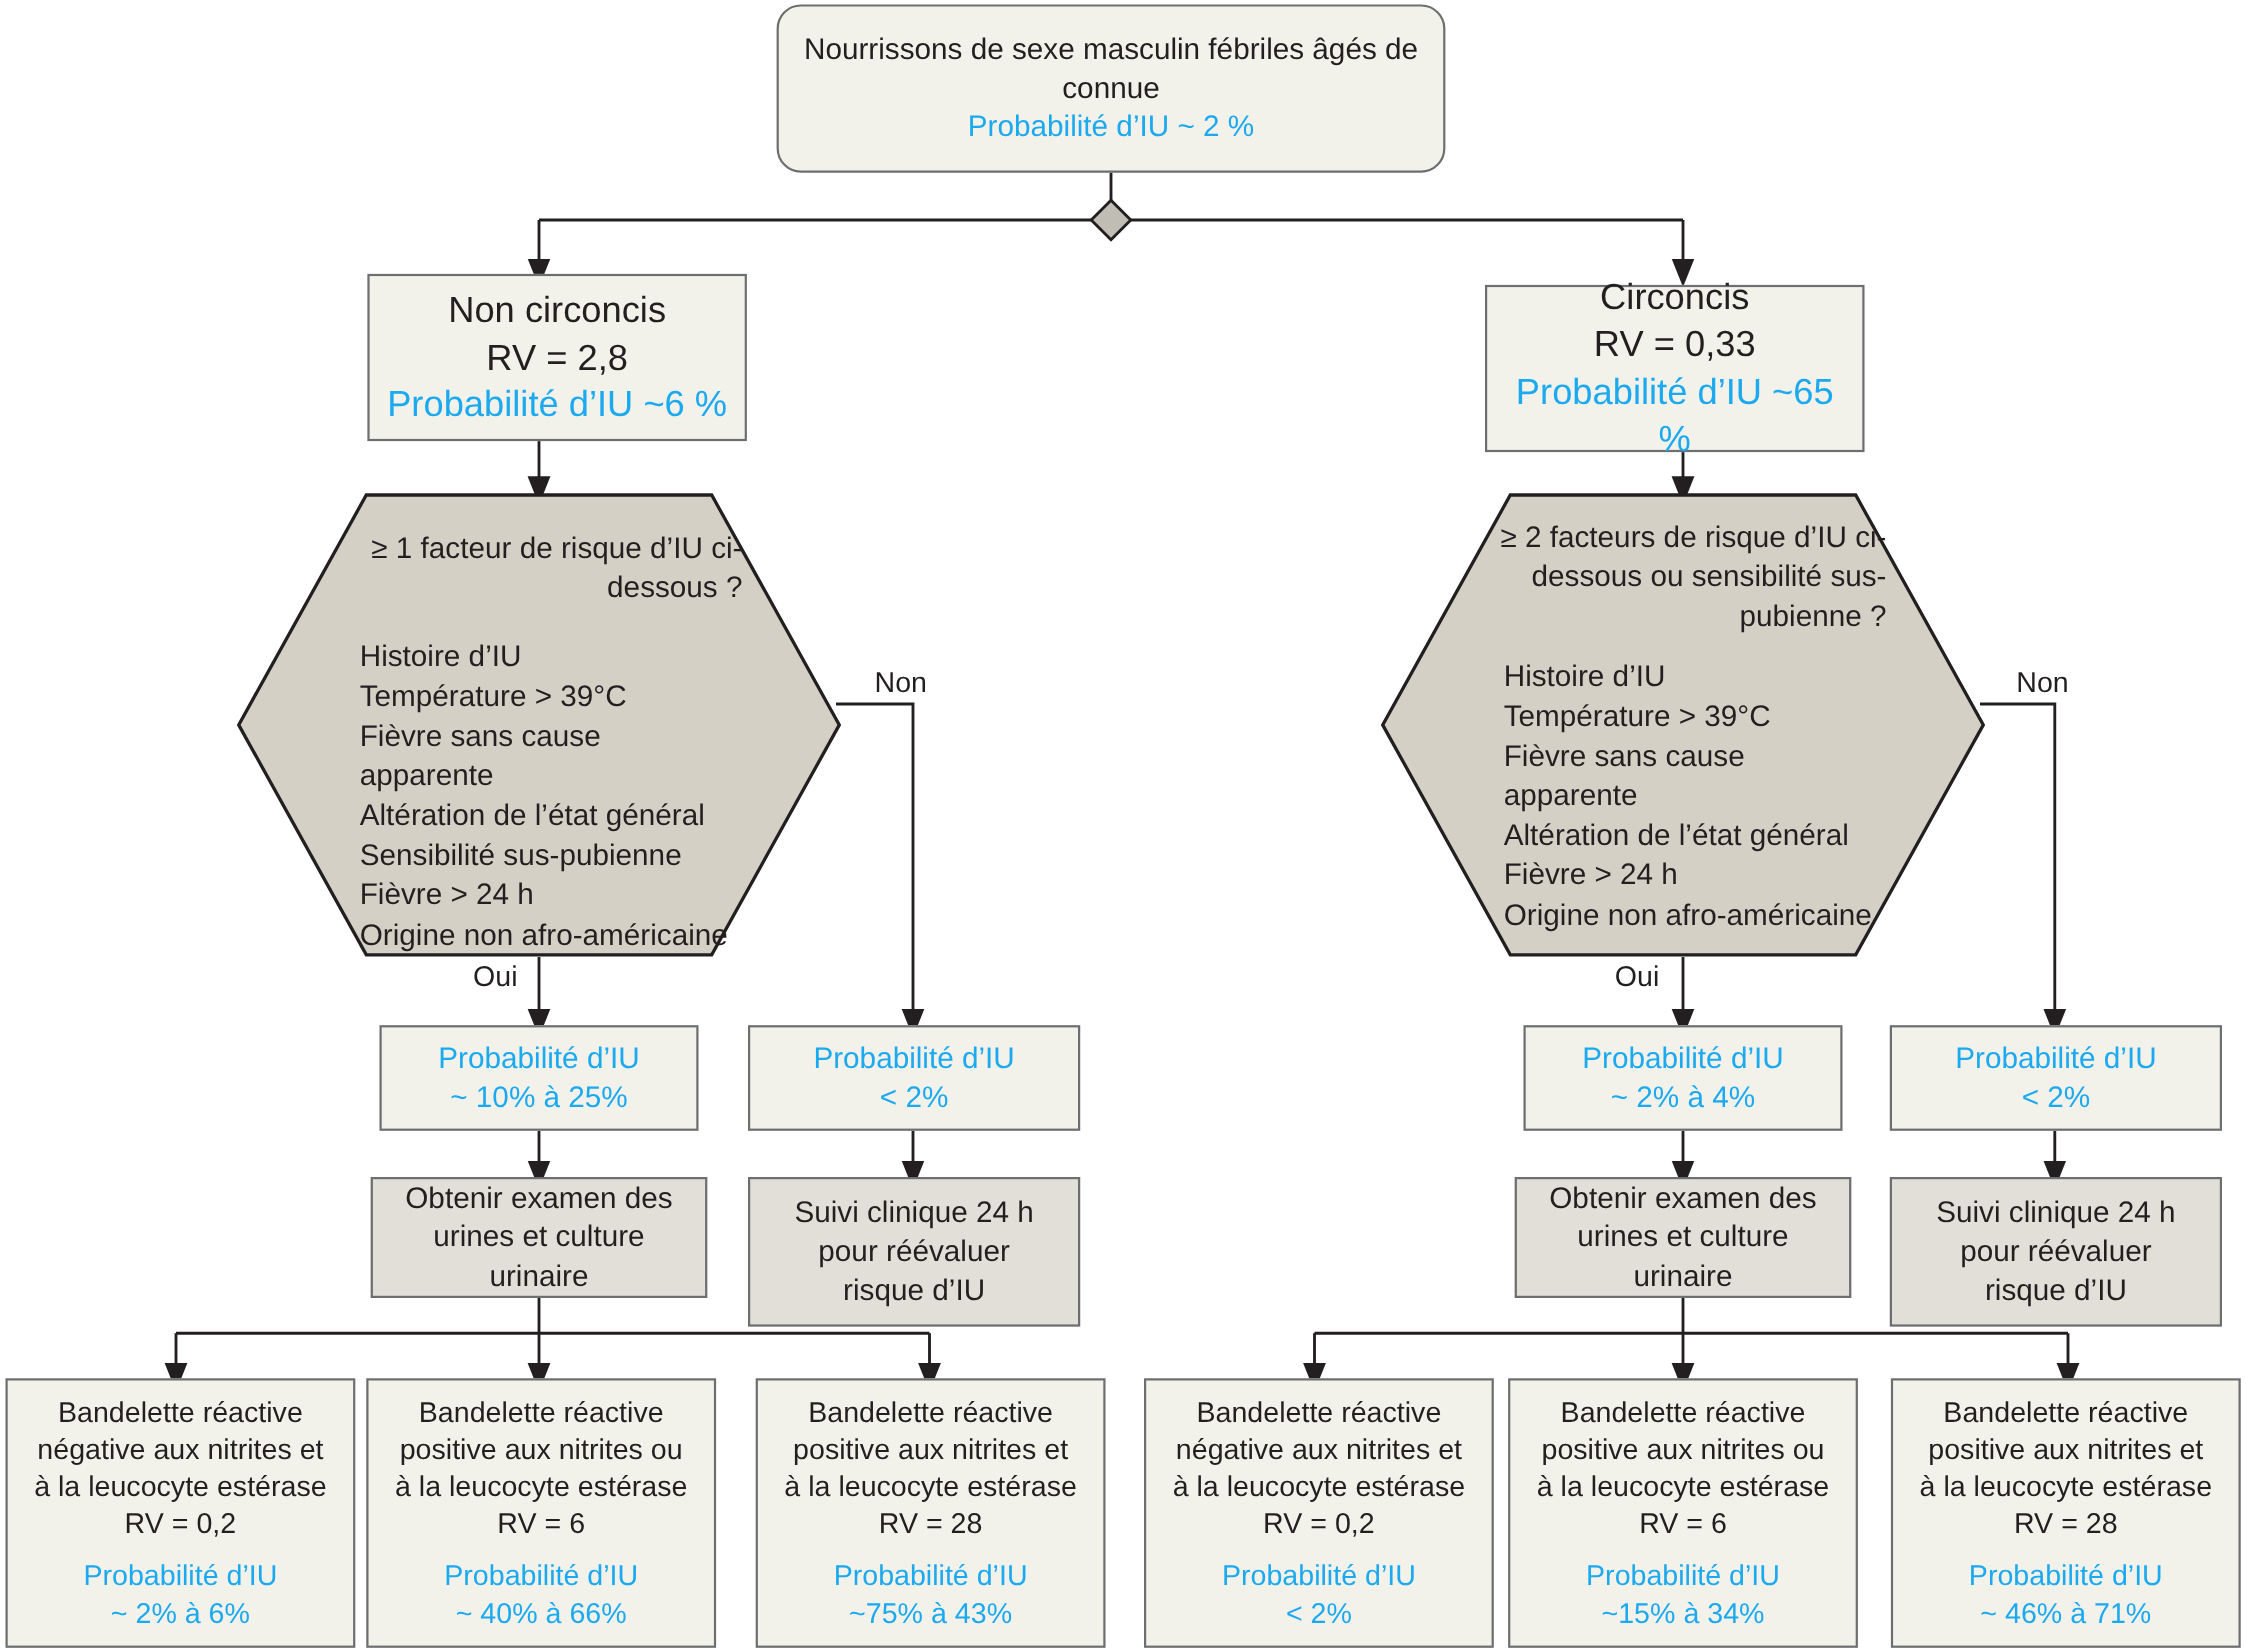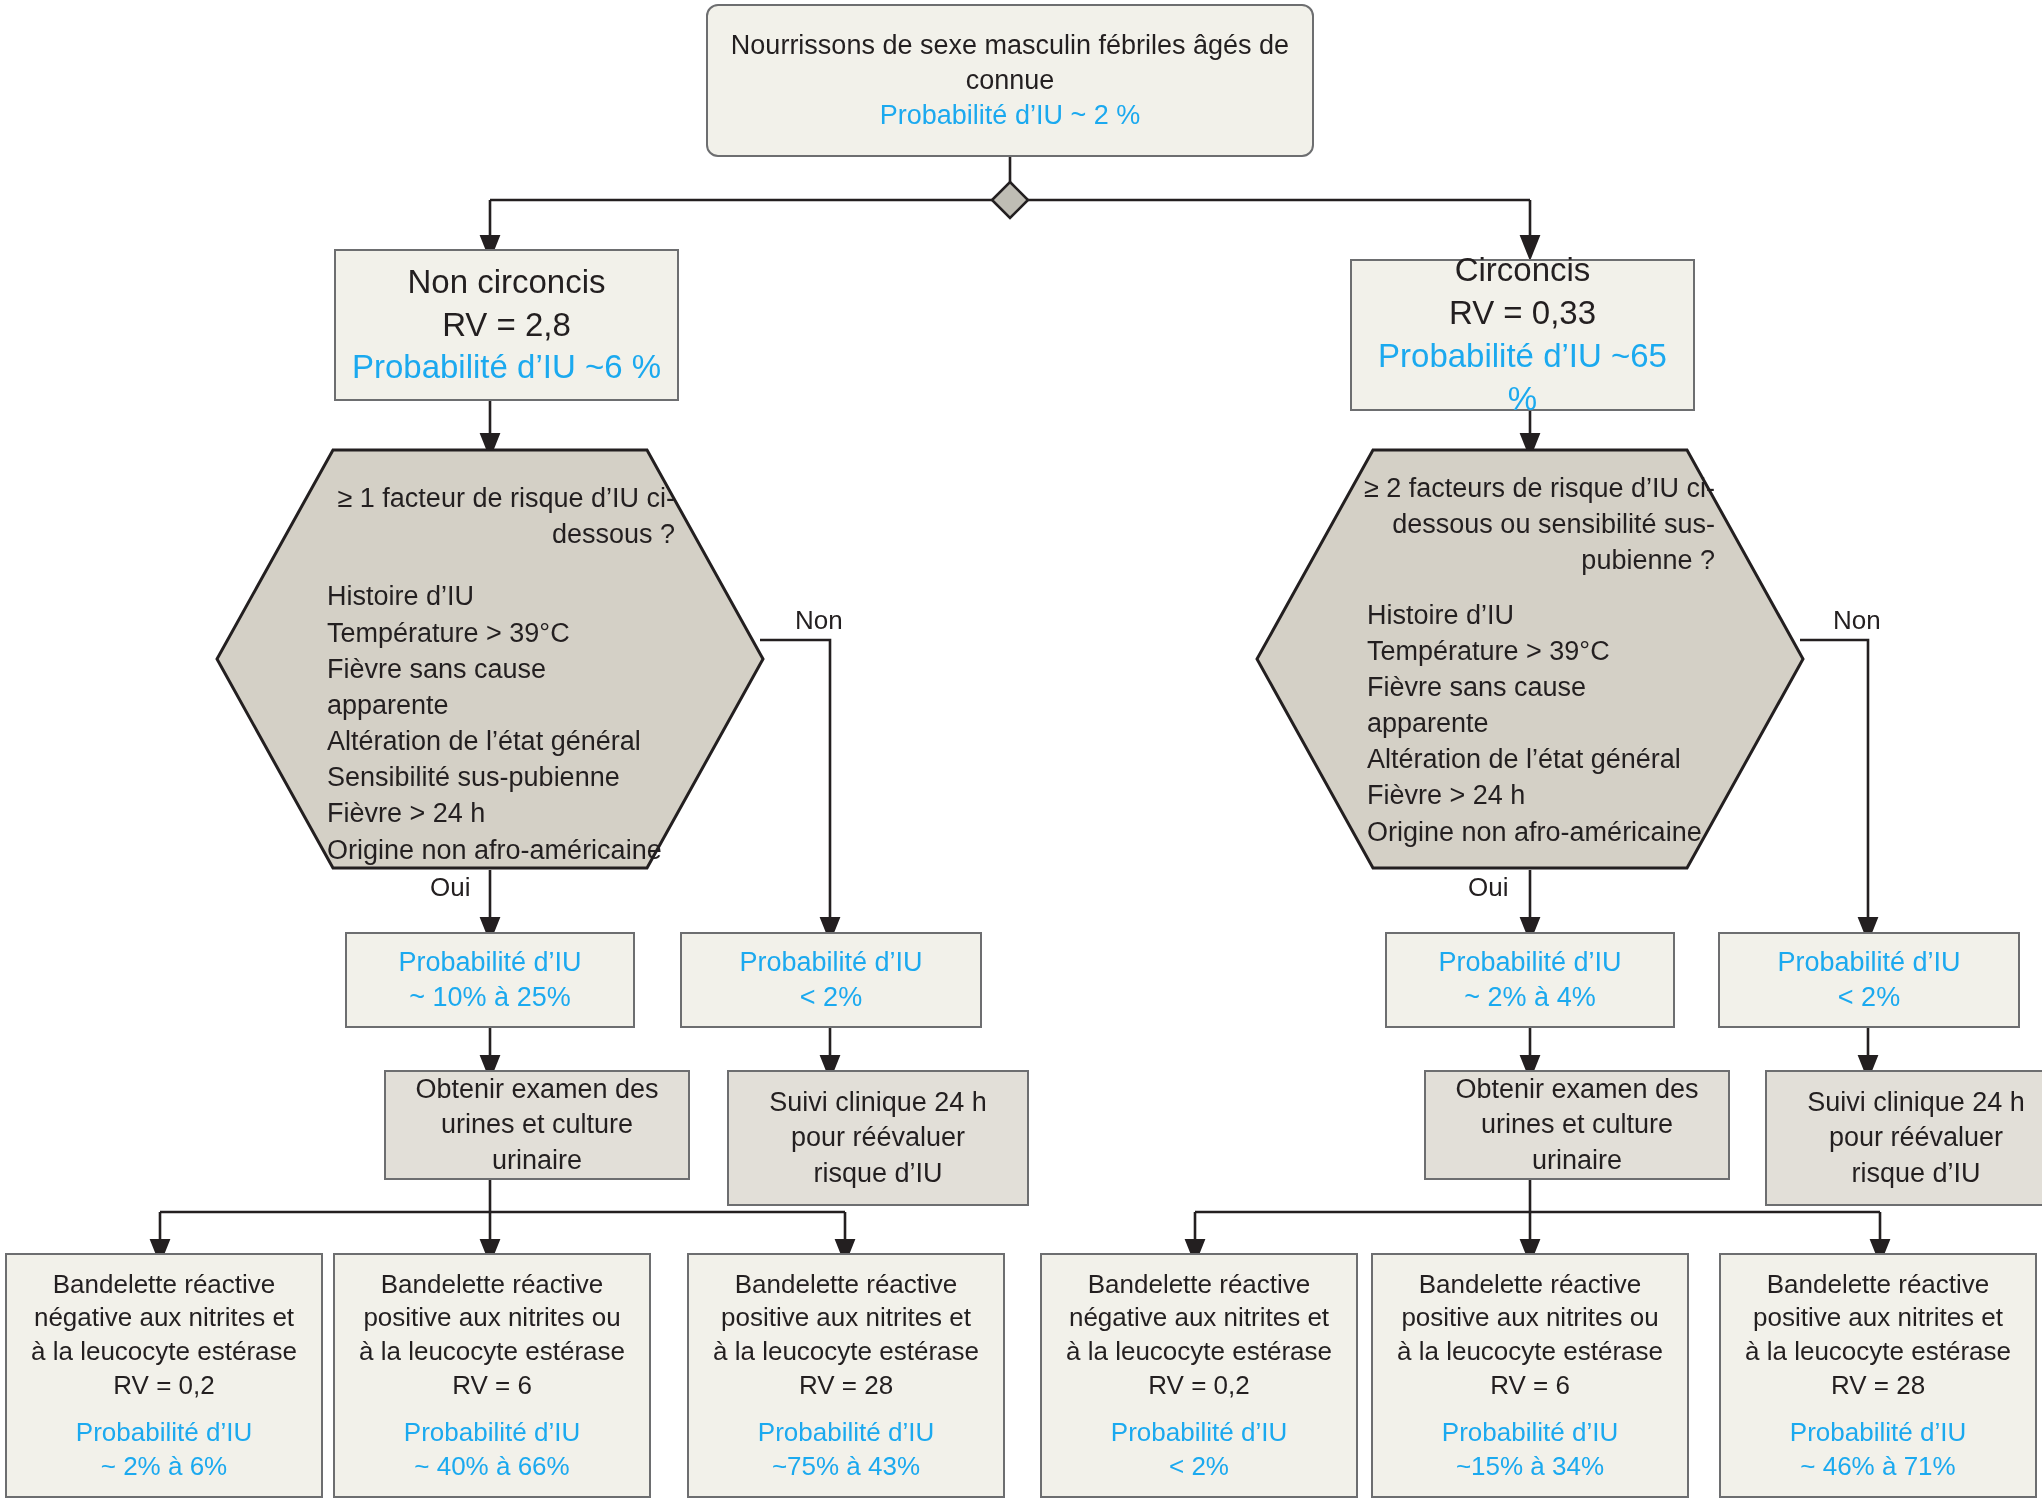--- a/index.html
+++ b/index.html
@@ -37,37 +37,36 @@
     flex-direction: column;
     align-items: center;
     justify-content: center;
     text-align: center;
     line-height: 1.30;
     z-index: 3;
   }
   .node .ln { display: block; width: 100%; }
 
   .root {
-    border-radius: 12px;
+    border-radius: 22px;
     padding: 14px 18px;
     font-size: 27px;
   }
   .branch {
     font-size: 33px;
     padding: 10px 12px;
   }
   .prob-box {
     font-size: 27px;
     padding: 8px 10px;
   }
   .action {
     background: #e2dfd8;
     font-size: 27px;
     padding: 20px 10px;
-    margin-left: 47px;
   }
   .leaf {
     font-size: 26px;
     padding: 10px 24px;
   }
   .blue { color: #1ba9ef; }
   .gap { height: 13px; }
 
   
   .hex {

